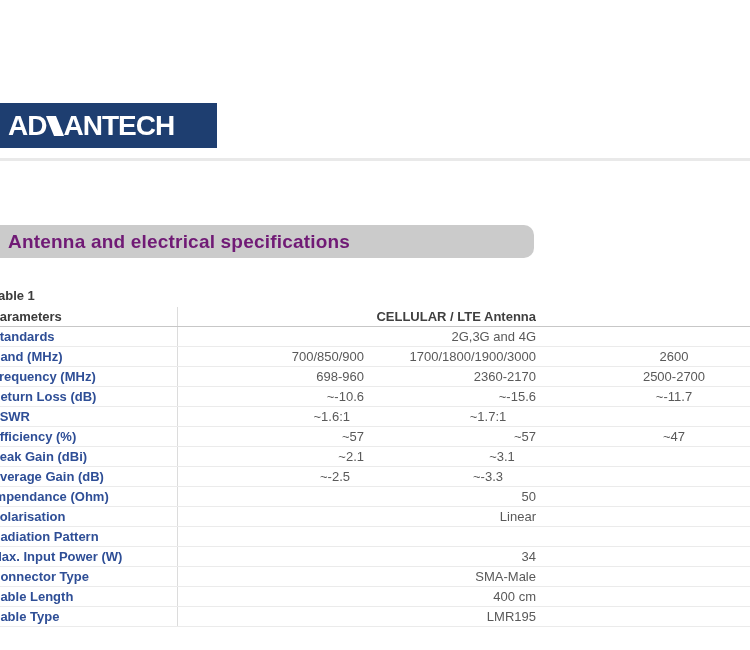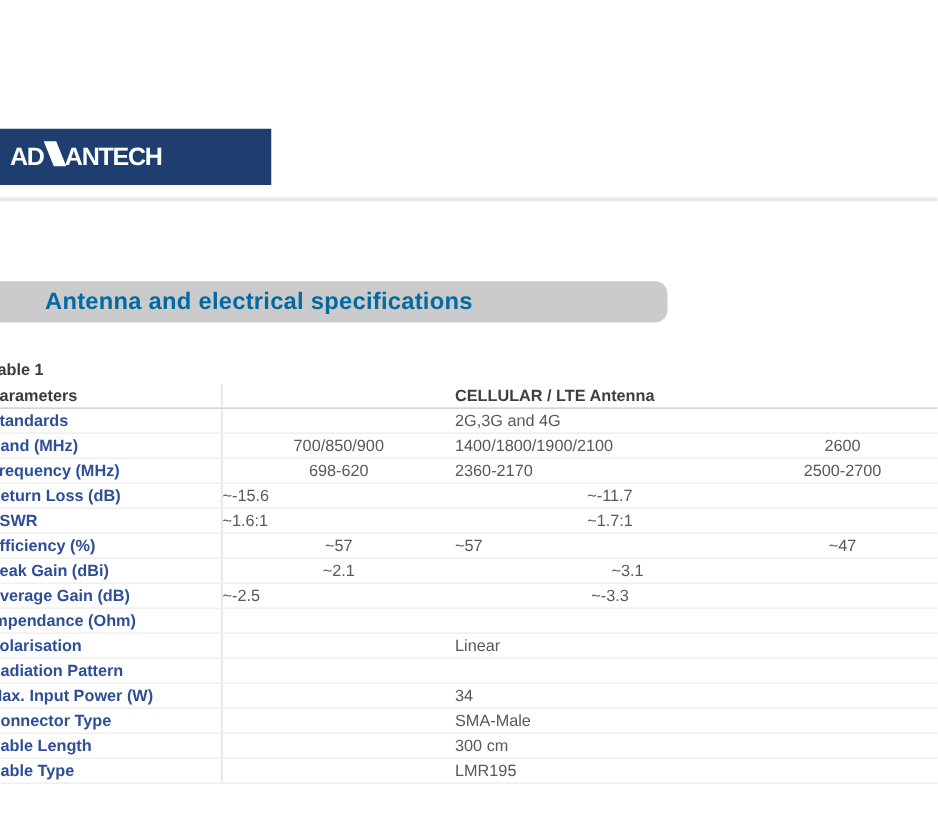--- a/index.html
+++ b/index.html
@@ -9,36 +9,36 @@
     font-family:"Liberation Sans", sans-serif;
   }
   .page { position:absolute; left:-9px; top:0; width:830px; height:650px; background:#ffffff; }
 
   
   .logo {
     position:absolute; left:0; top:103px; width:226px; height:45px;
     background:#1e3e70; color:#ffffff;
     display:flex; align-items:center; padding-left:17px; box-sizing:border-box;
   }
-  .logo-text { font-size:20px; font-weight:bold; letter-spacing:-1px; }
+  .logo-text { font-size:28px; font-weight:bold; letter-spacing:-1px; }
   .logo-vmark {
     display:inline-block; width:10px; height:20px; background:#ffffff;
     transform:skewX(22deg); margin:0 3px 0 4px; vertical-align:-1px;
   }
 
   
   .top-rule { position:absolute; left:0; top:158px; width:830px; height:3px; background:#e9e9e9; }
 
   
   .section-bar {
     position:absolute; left:0; top:225px; width:543px; height:33px;
     background:#cbcbcb; border-radius:10px;
     display:flex; align-items:center; padding-left:17px; box-sizing:border-box;
   }
-  .section-title { color:#0369a1; font-size:19px; font-weight:bold; letter-spacing:0.2px;margin-left:28px; }
+  .section-title { color:#701a75; font-size:19px; font-weight:bold; letter-spacing:0.2px; }
 
   
   .table-caption {
     position:absolute; left:0; top:288px;
     font-size:13px; font-weight:bold; color:#3c3c3c;
   }
 
   
   .spec-table { position:absolute; left:0; top:307px; width:821px; }
   .row {
@@ -46,22 +46,22 @@
     border-bottom:1px solid #ebebeb;
     font-size:13px; line-height:19px;
   }
   .row.header-row { border-bottom:1px solid #c7c7c7; }
   .cell { box-sizing:border-box; overflow:hidden; white-space:nowrap; }
   .c-label {
     width:187px; border-right:1px solid #dcdcdc;
     font-weight:bold; color:#2e4e96; text-align:left;
   }
   .header-row .c-label { color:#3a3a3a; }
-  .c-v1 { width:186px; text-align:center; color:#595959; }
-  .c-v2 { width:172px; text-align:left; color:#595959; }
+  .c-v1 { width:186px; text-align:right; color:#595959; }
+  .c-v2 { width:172px; text-align:right; color:#595959; }
   .c-v3 { width:276px; text-align:center; color:#595959; }
   .header-row .c-v2 { font-weight:bold; color:#3f3f3f; }
 </style>
 </head>
 <body>
 
 <div class="page">
 
   <div class="logo">
     <span class="logo-text"><span>AD</span><span class="logo-vmark"></span><span>ANTECH</span></span>
@@ -87,33 +87,34 @@
     <div class="row">
       <div class="cell c-label">Standards</div>
       <div class="cell c-v1"></div>
       <div class="cell c-v2">2G,3G and 4G</div>
       <div class="cell c-v3"></div>
     </div>
 
     <div class="row">
       <div class="cell c-label">Band (MHz)</div>
       <div class="cell c-v1">700/850/900</div>
-      <div class="cell c-v2">1400/1800/1900/2100</div>
+      <div class="cell c-v2">1700/1800/1900/3000</div>
       <div class="cell c-v3">2600</div>
     </div>
 
     <div class="row">
       <div class="cell c-label">Frequency (MHz)</div>
-      <div class="cell c-v1">698-620</div>
+      <div class="cell c-v1">698-960</div>
       <div class="cell c-v2">2360-2170</div>
       <div class="cell c-v3">2500-2700</div>
     </div>
 
     <div class="row">
       <div class="cell c-label">Return Loss (dB)</div>
+      <div class="cell c-v1">~-10.6</div>
       <div class="cell c-v2">~-15.6</div>
       <div class="cell c-v3">~-11.7</div>
     </div>
 
     <div class="row">
       <div class="cell c-label">VSWR</div>
       <div class="cell c-v2">~1.6:1</div>
       <div class="cell c-v3">~1.7:1</div>
     </div>
 
@@ -132,20 +133,21 @@
 
     <div class="row">
       <div class="cell c-label">Average Gain (dB)</div>
       <div class="cell c-v2">~-2.5</div>
       <div class="cell c-v3">~-3.3</div>
     </div>
 
     <div class="row">
       <div class="cell c-label">Impendance (Ohm)</div>
       <div class="cell c-v1"></div>
+      <div class="cell c-v2">50</div>
       <div class="cell c-v3"></div>
     </div>
 
     <div class="row">
       <div class="cell c-label">Polarisation</div>
       <div class="cell c-v1"></div>
       <div class="cell c-v2">Linear</div>
       <div class="cell c-v3"></div>
     </div>
 
@@ -165,21 +167,21 @@
     <div class="row">
       <div class="cell c-label">Connector Type</div>
       <div class="cell c-v1"></div>
       <div class="cell c-v2">SMA-Male</div>
       <div class="cell c-v3"></div>
     </div>
 
     <div class="row">
       <div class="cell c-label">Cable Length</div>
       <div class="cell c-v1"></div>
-      <div class="cell c-v2">300 cm</div>
+      <div class="cell c-v2">400 cm</div>
       <div class="cell c-v3"></div>
     </div>
 
     <div class="row">
       <div class="cell c-label">Cable Type</div>
       <div class="cell c-v1"></div>
       <div class="cell c-v2">LMR195</div>
       <div class="cell c-v3"></div>
     </div>
 

